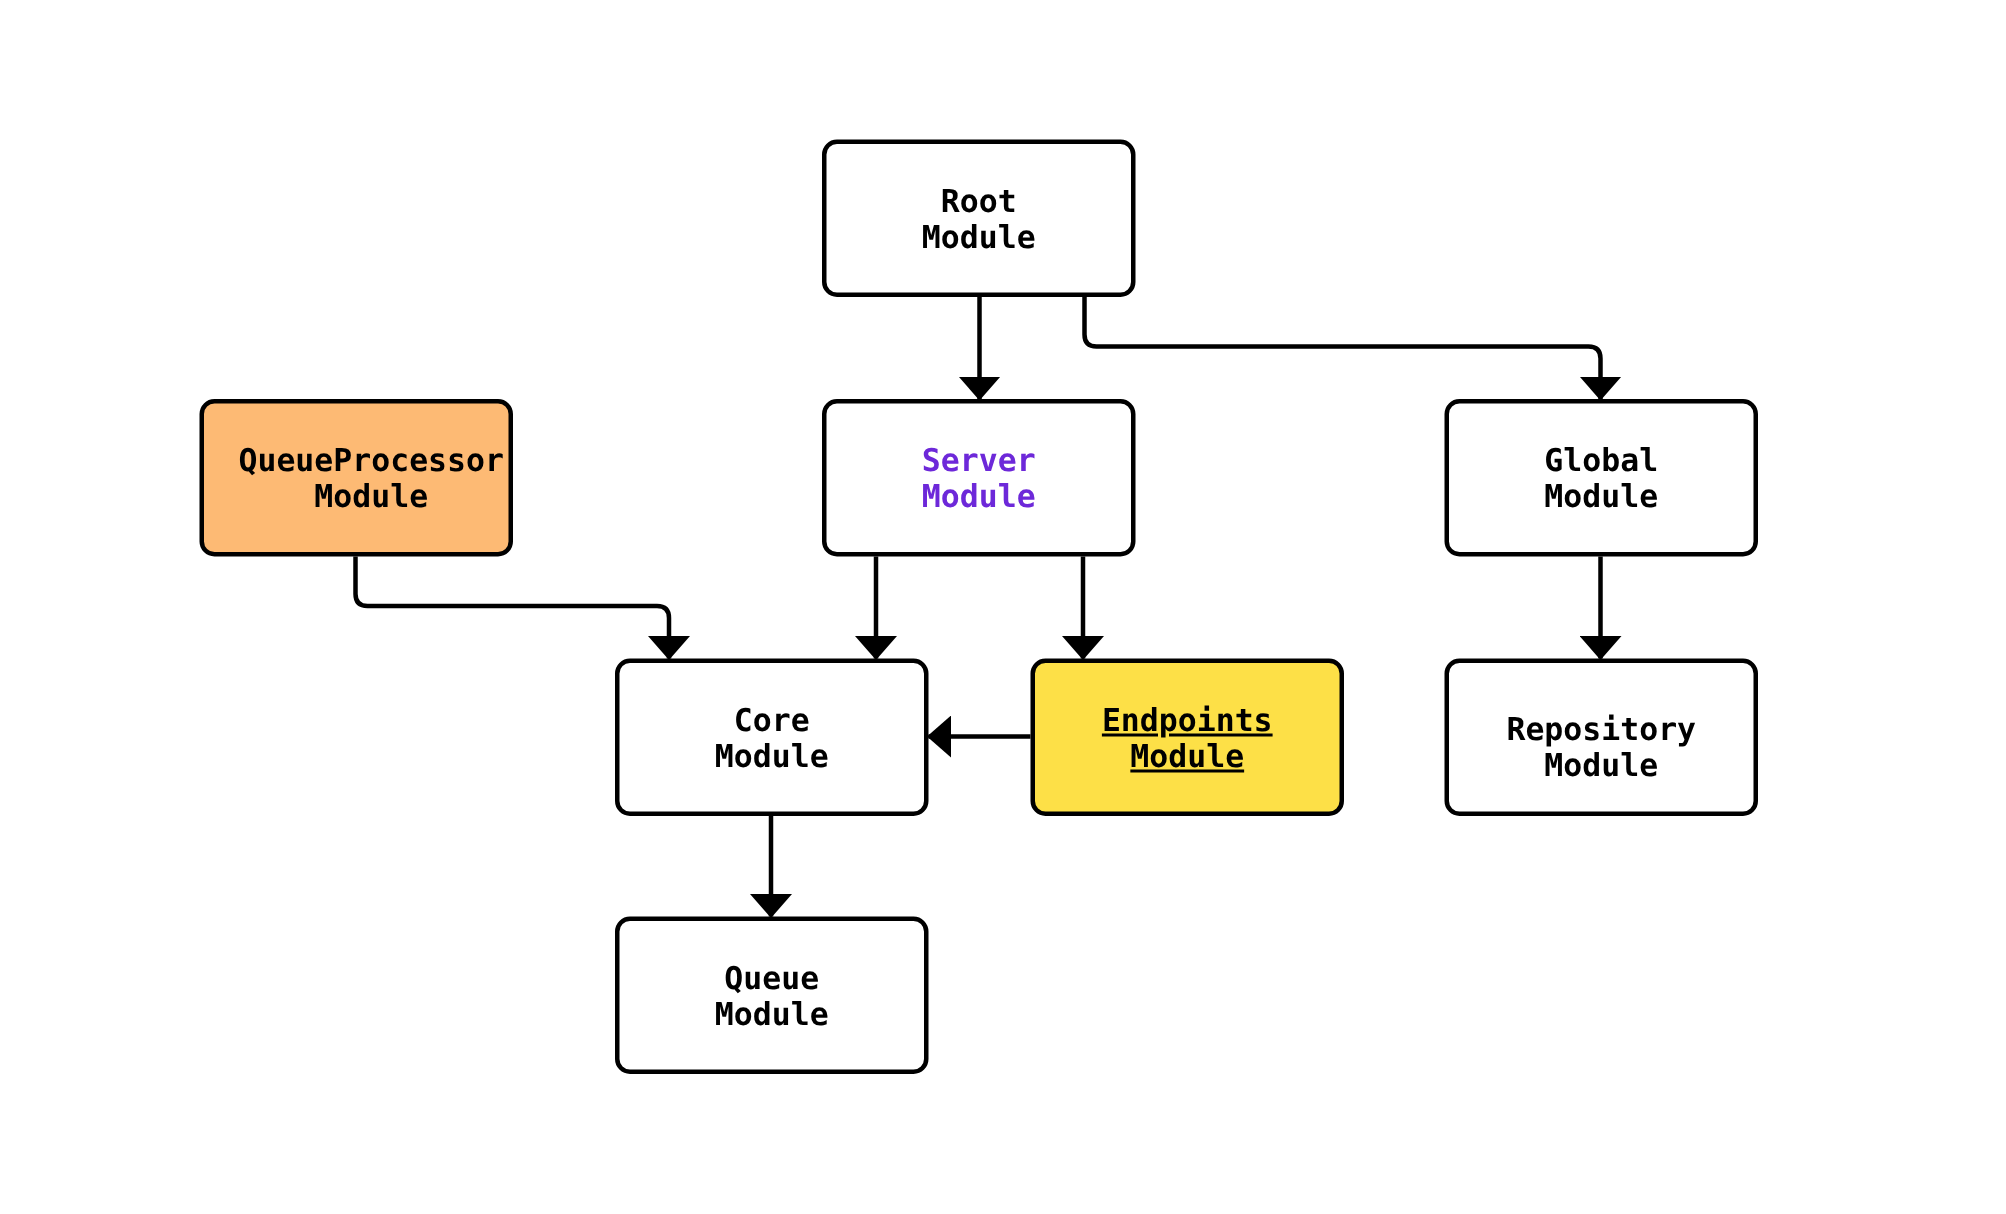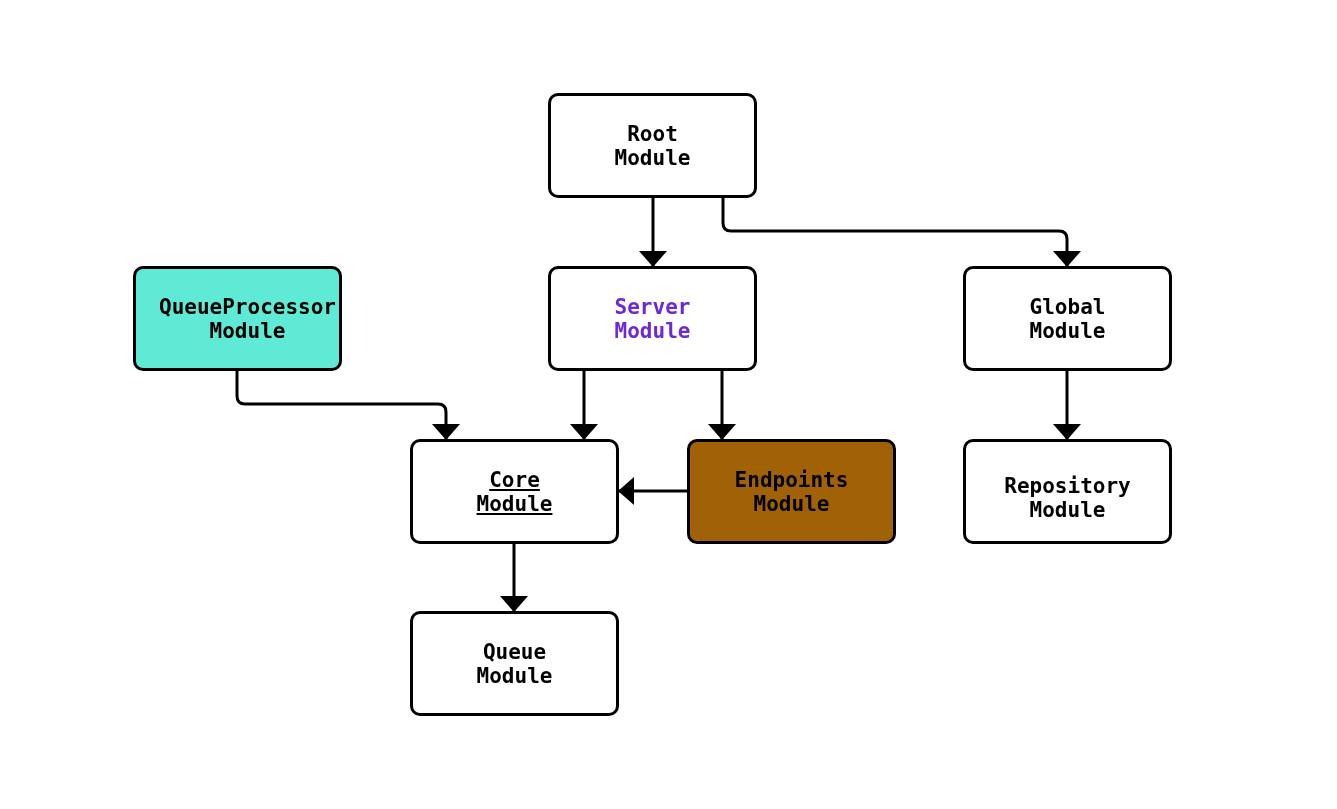--- a/index.html
+++ b/index.html
@@ -70,36 +70,36 @@
   <div class="node" style="left: 548px; top: 93px; width: 209px; height: 105px; border: 3px solid rgb(0, 0, 0); background: rgb(255, 255, 255);">
     <div class="node-label" style="color: rgb(0, 0, 0);">Root
 Module</div>
   </div>
 
   <div class="node" style="left: 548px; top: 266px; width: 209px; height: 105px; border: 3px solid rgb(0, 0, 0); background: rgb(255, 255, 255);">
     <div class="node-label" style="color: #6d28d9;">Server
 Module</div>
   </div>
 
-  <div class="node" style="left: 133px; top: 266px; width: 209px; height: 105px; border: 3px solid rgb(0, 0, 0); background: #5eead4; padding-left: 20px;">
+  <div class="node" style="left: 133px; top: 266px; width: 209px; height: 105px; border: 3px solid rgb(0, 0, 0); background: #fdba74; padding-left: 20px;">
     <div class="node-label" style="color: rgb(0, 0, 0);">QueueProcessor
 Module</div>
   </div>
 
   <div class="node" style="left: 963px; top: 266px; width: 209px; height: 105px; border: 3px solid rgb(0, 0, 0); background: rgb(255, 255, 255);">
     <div class="node-label" style="color: rgb(0, 0, 0);">Global
 Module</div>
   </div>
 
   <div class="node" style="left: 410px; top: 439px; width: 209px; height: 105px; border: 3px solid rgb(0, 0, 0); background: rgb(255, 255, 255);">
-    <div class="node-label" style="color: rgb(0, 0, 0); text-decoration: underline;">Core
+    <div class="node-label" style="color: rgb(0, 0, 0);">Core
 Module</div>
   </div>
 
-  <div class="node" style="left: 687px; top: 439px; width: 209px; height: 105px; border: 3px solid rgb(0, 0, 0); background: #a16207;">
+  <div class="node" style="left: 687px; top: 439px; width: 209px; height: 105px; border: 3px solid rgb(0, 0, 0); background: #fde047; text-decoration: underline;">
     <div class="node-label" style="color: rgb(0, 0, 0);">Endpoints
 Module</div>
   </div>
 
   <div class="node" style="left: 963px; top: 439px; width: 209px; height: 105px; border: 3px solid rgb(0, 0, 0); background: rgb(255, 255, 255);">
     <div class="node-label" style="color: rgb(0, 0, 0); margin-top: 12px;">Repository
 Module</div>
   </div>
 
   <div class="node" style="left: 410px; top: 611px; width: 209px; height: 105px; border: 3px solid rgb(0, 0, 0); background: rgb(255, 255, 255);">

